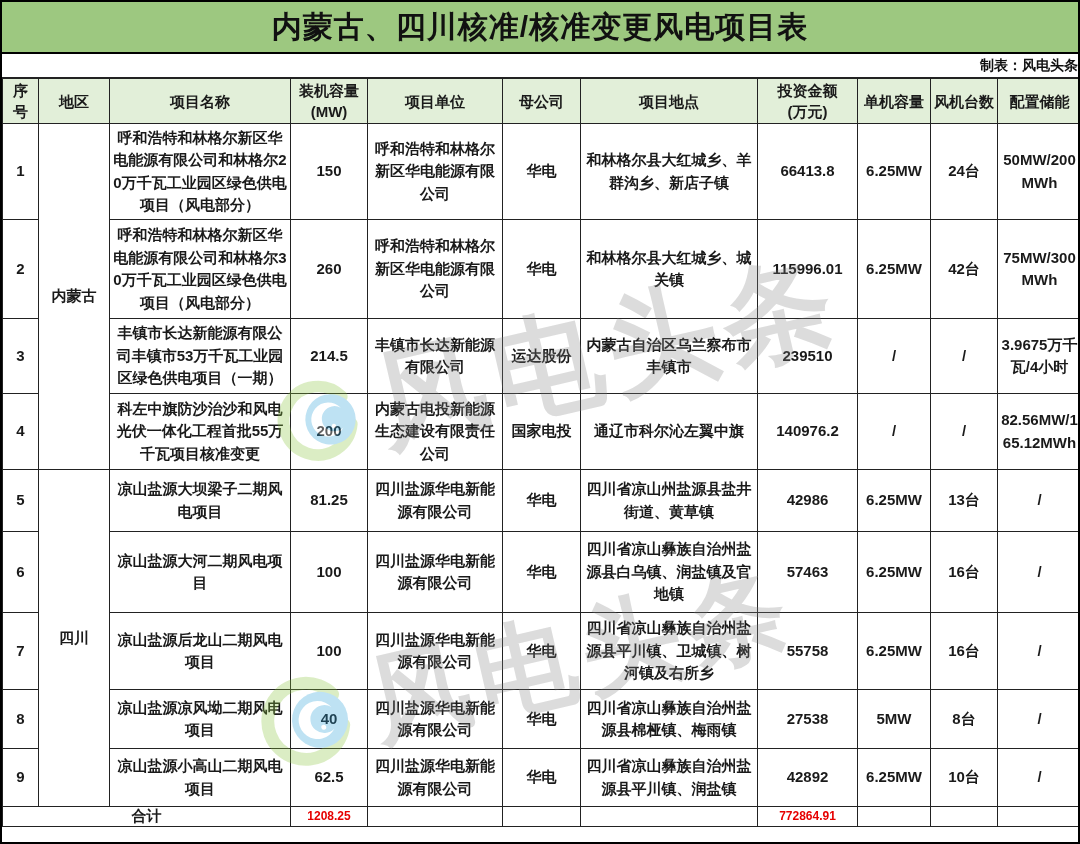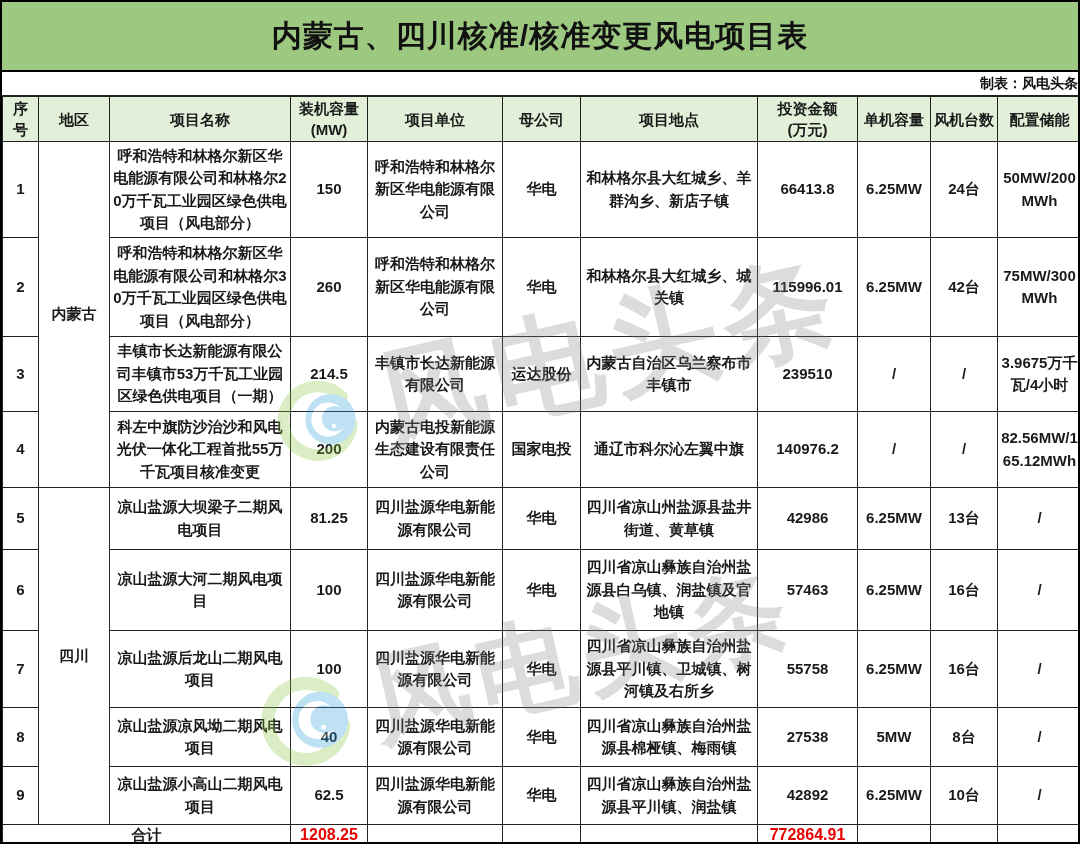--- a/index.html
+++ b/index.html
@@ -10,21 +10,21 @@
   }
   .page {
     position: relative;
     width: 1080px;
     height: 844px;
     border: 2px solid #000;
     overflow: hidden;
     background: #fff;
   }
   .title-bar {
-    height: 70px;
+    height: 52px;
     background: #9dc880;
     border-bottom: 2px solid #000;
     display: flex;
     align-items: center;
     justify-content: center;
   }
   .title-bar .title-text {
     font-size: 30px;
     font-weight: bold;
     color: #111;
@@ -60,21 +60,21 @@
     padding: 1px 3px;
     word-break: break-all;
     white-space: pre-line;
   }
   .data-table th {
     background: #e2efd9;
     line-height: 1.4;
   }
   .data-table td.red-total {
     color: #e60000;
-    font-size: 16px;
+    font-size: 12px;
   }
   .total-row td { line-height: 1.1; }
   
   .watermark {
     position: absolute;
     display: flex;
     align-items: center;
     pointer-events: none;
     transform: rotate(-13deg);
     z-index: 5;

